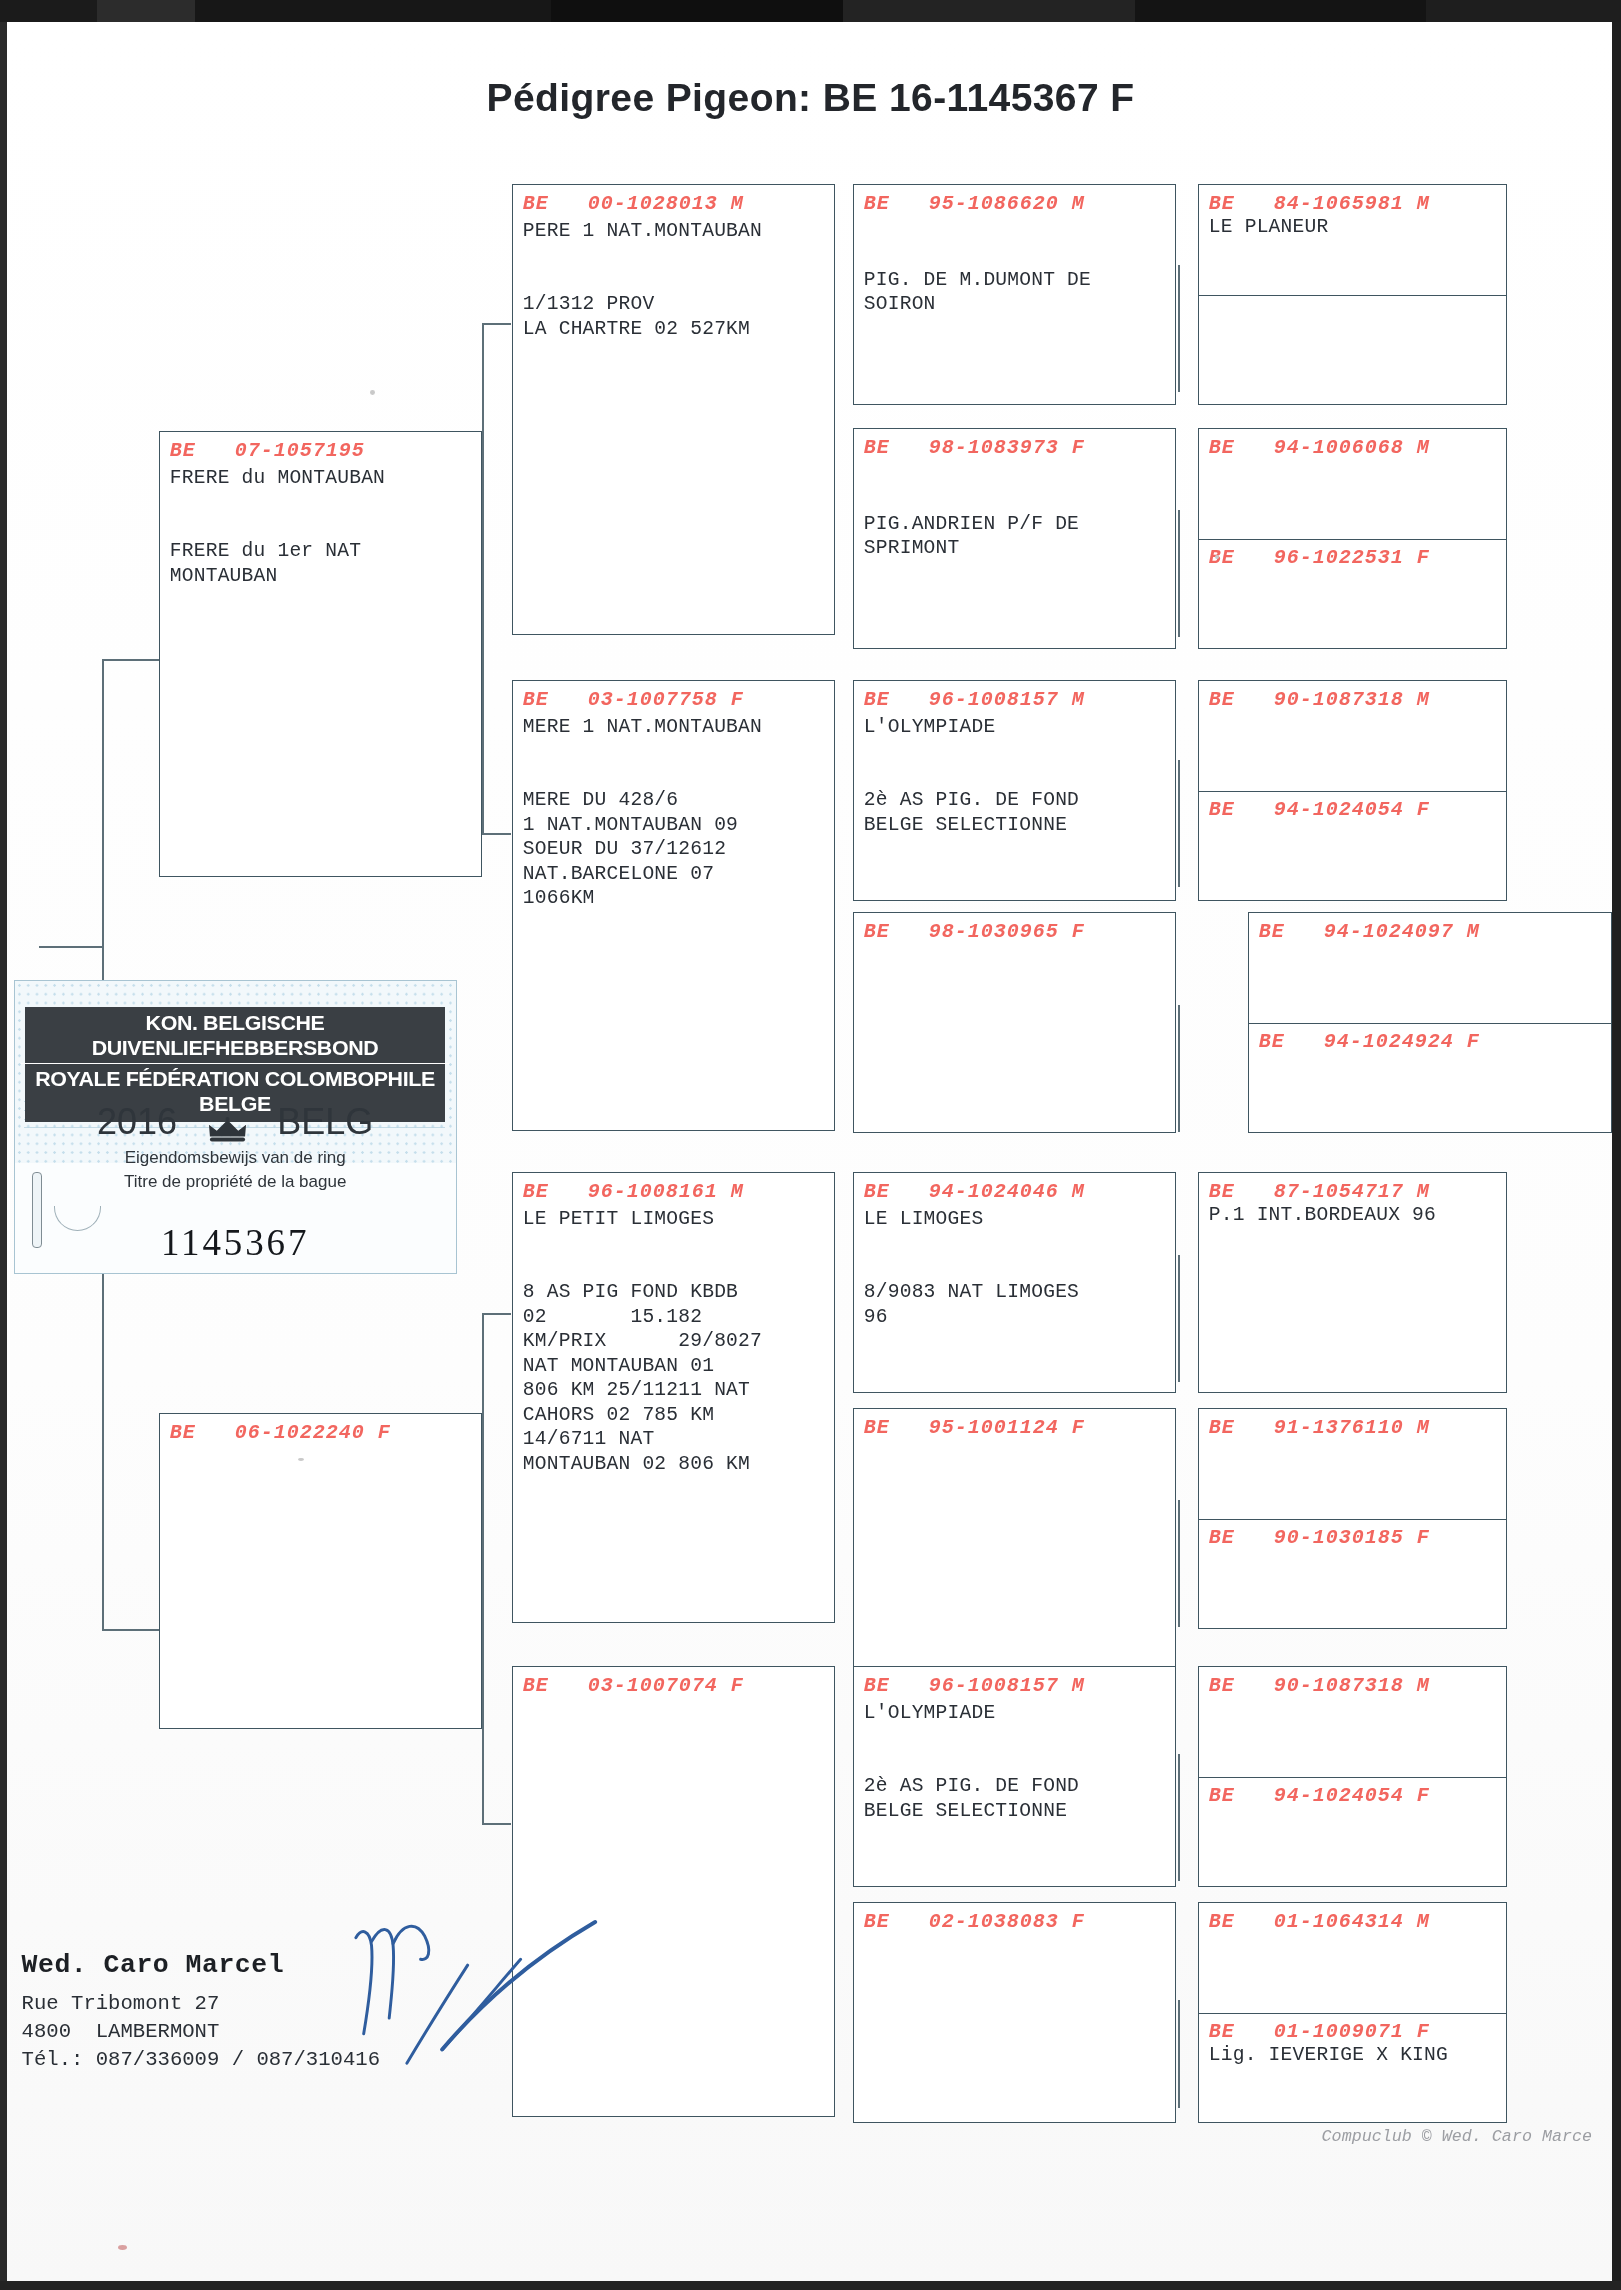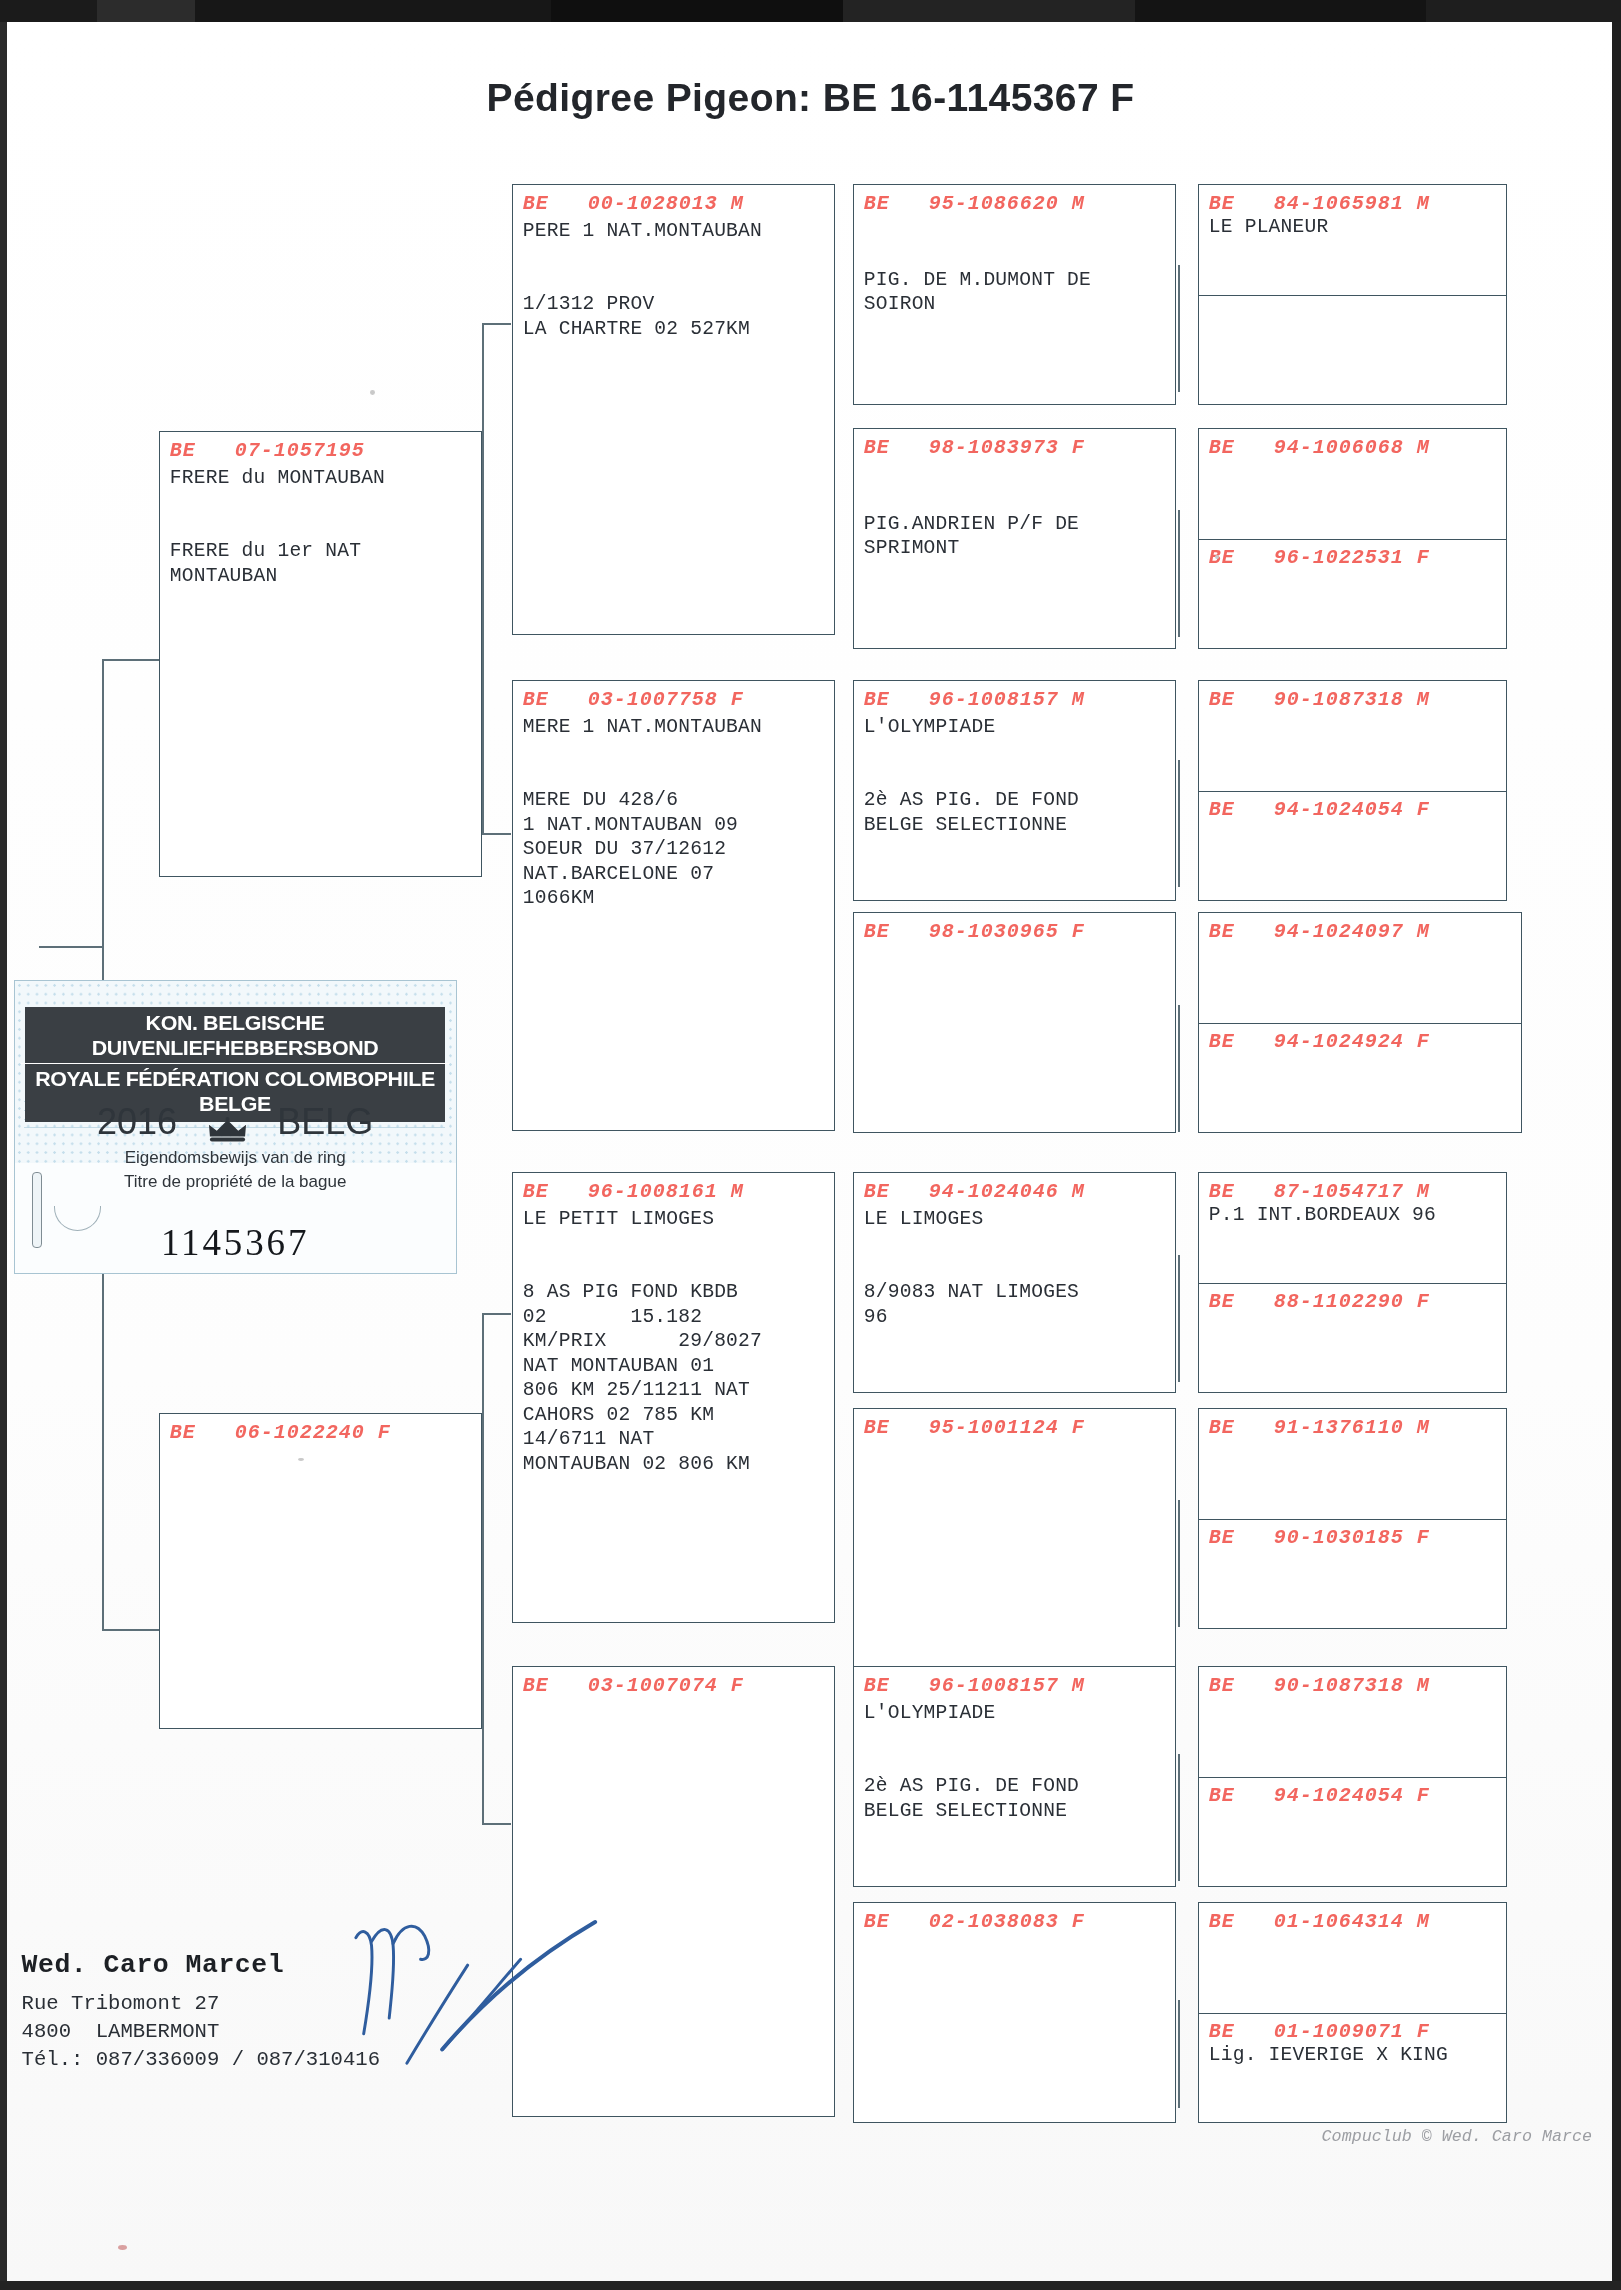--- a/index.html
+++ b/index.html
@@ -325,46 +325,40 @@
         </div>
       </div>
     <div class="sub">
         <div class="pad">
       <div class="ring">BE   94-1024054 F</div>
       <div class="txt"></div>
         </div>
       </div>
   </div>
 
-  <div class="box shadow" style="left:1198px;top:912px;width:324px;height:221px;">
+  <div class="box shadow" style="left:1248px;top:912px;width:364px;height:221px;">
     <div class="sub">
         <div class="pad">
       <div class="ring">BE   94-1024097 M</div>
       <div class="txt"></div>
         </div>
       </div>
     <div class="sub">
         <div class="pad">
       <div class="ring">BE   94-1024924 F</div>
       <div class="txt"></div>
         </div>
       </div>
   </div>
 
   <div class="box shadow" style="left:1198px;top:1172px;width:309px;height:221px;">
     <div class="sub">
         <div class="pad">
       <div class="ring">BE   87-1054717 M</div>
       <div class="txt">P.1 INT.BORDEAUX 96</div>
-        </div>
-      </div>
-    <div class="sub">
-        <div class="pad">
-      <div class="ring">BE   88-1102290 F</div>
-      <div class="txt"></div>
         </div>
       </div>
   </div>
 
   <div class="box shadow" style="left:1198px;top:1408px;width:309px;height:221px;">
     <div class="sub">
         <div class="pad">
       <div class="ring">BE   91-1376110 M</div>
       <div class="txt"></div>
         </div>

